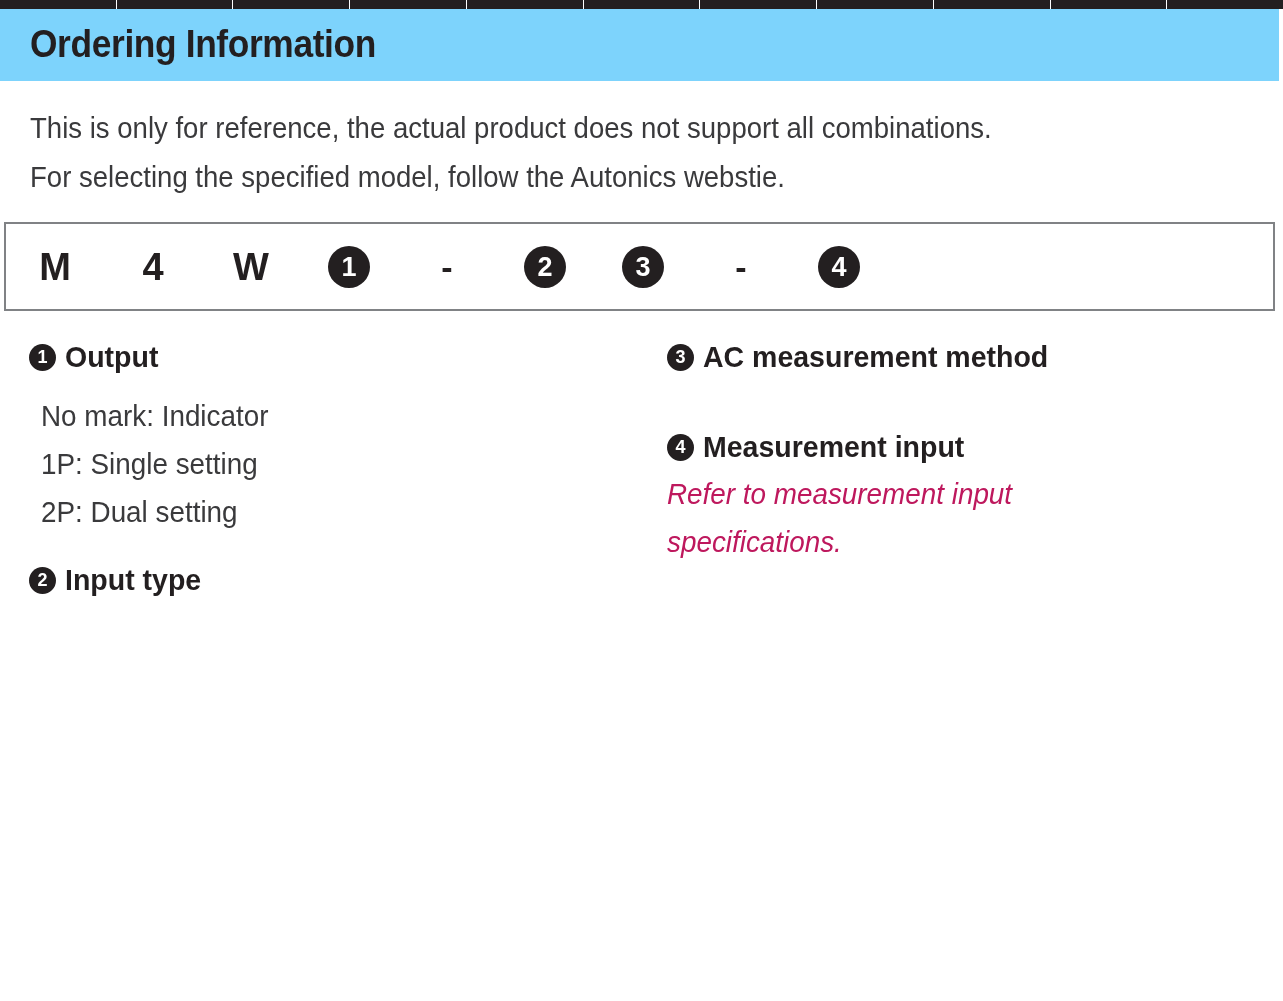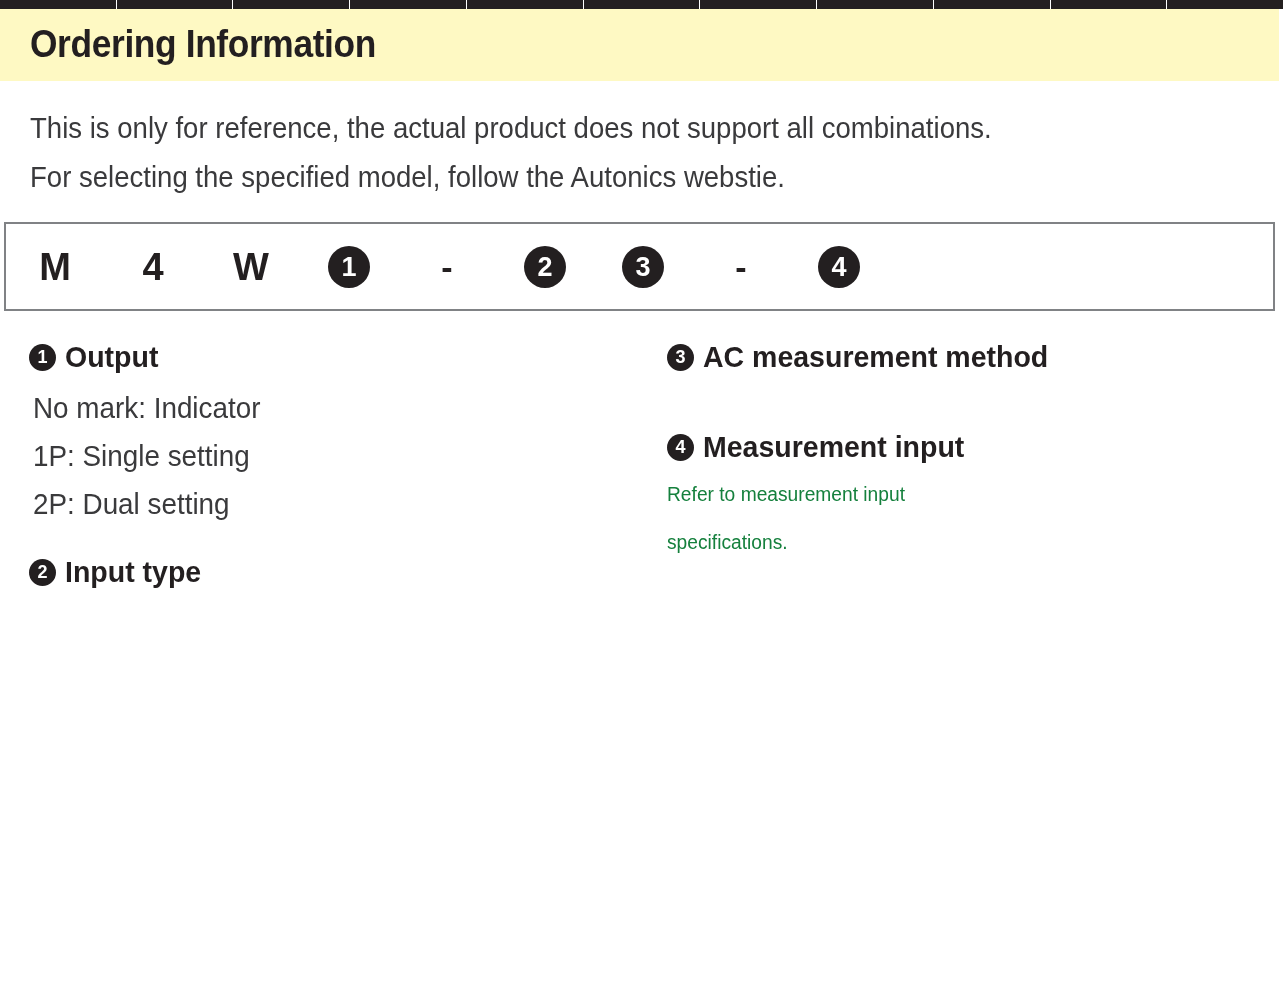--- a/index.html
+++ b/index.html
@@ -35,21 +35,21 @@
   }
   .top-rule .seg:last-child { border-right: none; }
 
   
   .title-band {
     position: absolute;
     left: 0;
     top: 9px;
     width: 1279px;
     height: 72px;
-    background: #fef9c3;
+    background: #7dd3fc;
   }
   .page-title {
     position: absolute;
     left: 30px;
     top: 13px;
     font-size: 38px;
     line-height: 44px;
     font-weight: bold;
     letter-spacing: -0.4px;
     color: #231f20;
@@ -150,34 +150,35 @@
     line-height: 27px;
     text-align: center;
     margin-right: 9px;
   }
   .section-head .htext {
     transform: scaleX(0.95);
     transform-origin: left center;
     display: inline-block;
   }
 
-  .opt-list { margin: 4px; padding: 0; list-style: none; }
+  .opt-list { margin: 12px; padding: 0; list-style: none; }
   .opt-list li {
     font-size: 29px;
     line-height: 48px;
     color: #3a3a3c;
     white-space: nowrap;
     transform: scaleX(0.96);
     transform-origin: left center;
   }
   .note {
-    font-size: 20px;
+    font-size: 29px;
     line-height: 48px;
-    color: #15803d;
+    color: #be185d;
     width: 520px;
+    font-style: italic;
   }
   .note .line { display: block; white-space: nowrap;
     transform: scaleX(0.96); transform-origin: left center; }
 
   .spacer-gap { height: 23px; }
 </style>
 </head>
 <body>
 
 <div class="top-rule">

